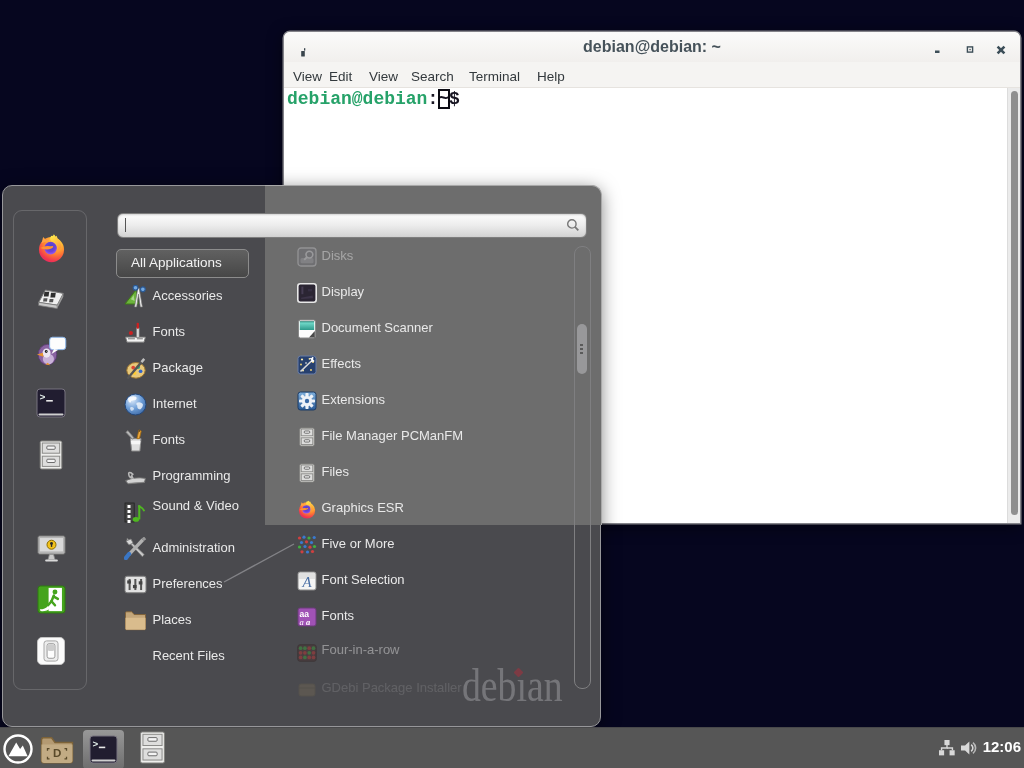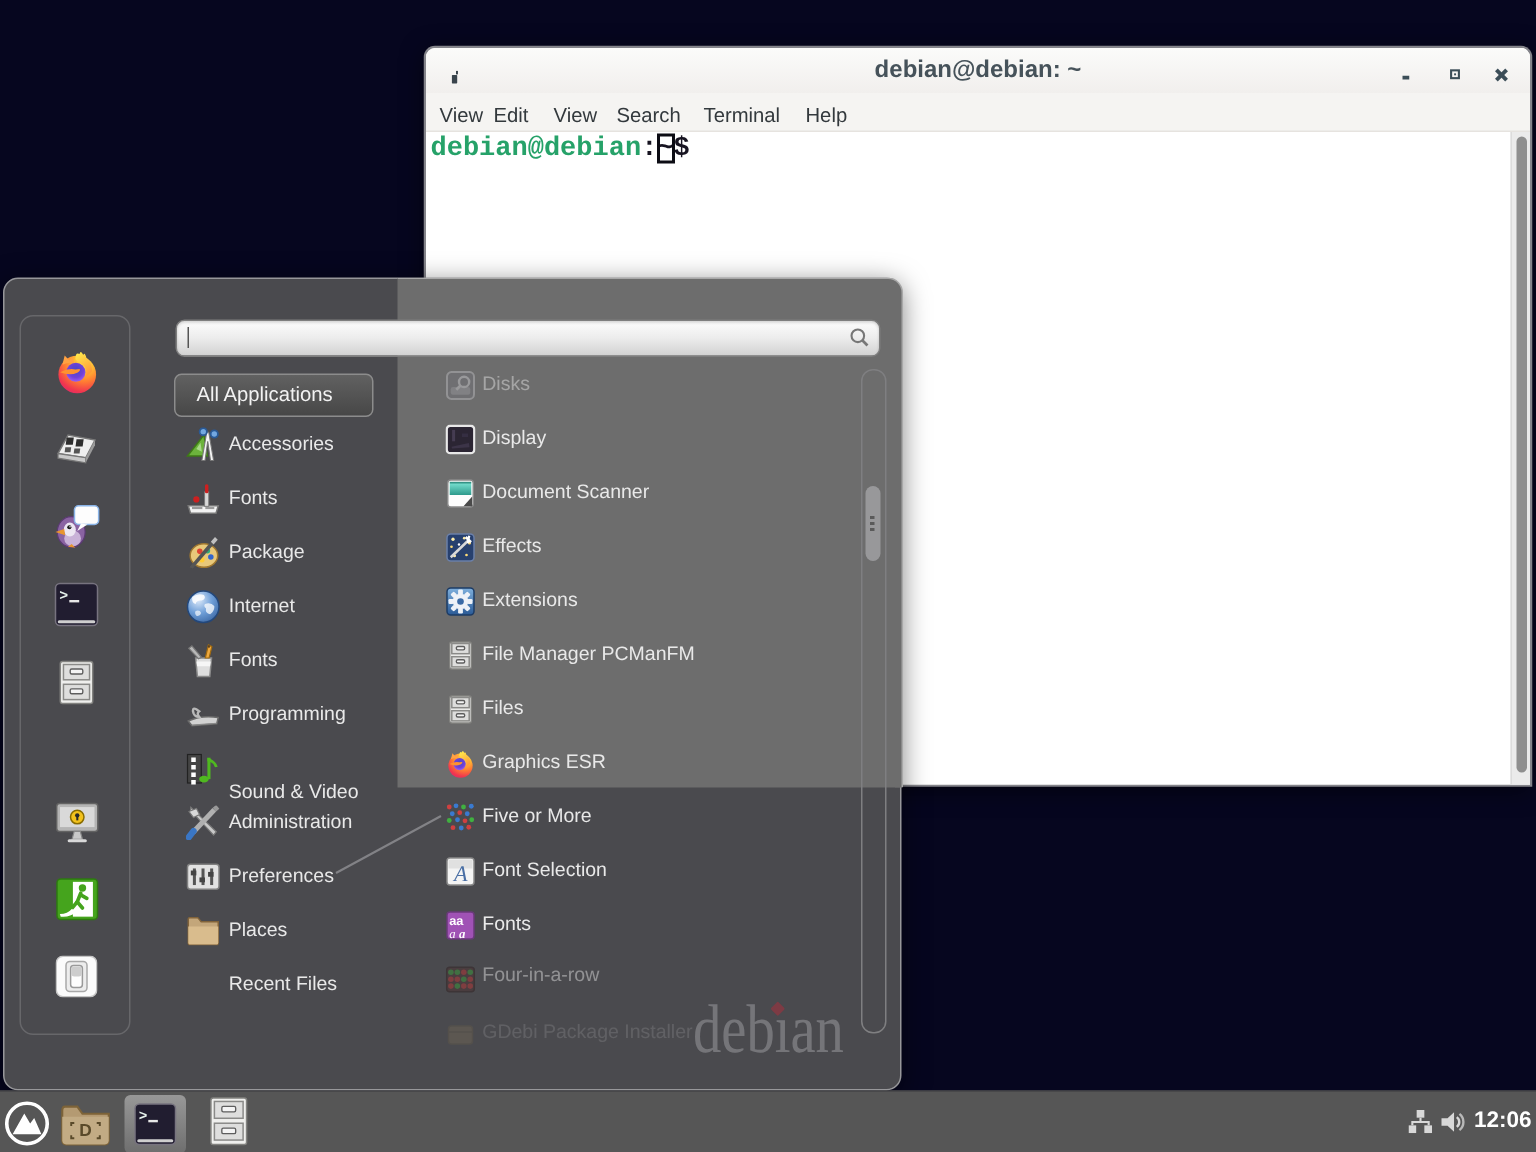--- a/index.html
+++ b/index.html
@@ -265,21 +265,21 @@
           <path d="M 8.28 10.12 L 1.84 3.22 L 3.91 1.61 L 10.35 9.200000000000001 Z" fill="#b8b8b8" stroke="#777" stroke-width="0.8"></path>
           <path d="M 12.88 9.66 L 14.950000000000001 0.92 L 17.25 2.07 L 15.41 9.66 Z" fill="#efa93f" stroke="#a06a10" stroke-width="0.8"></path>
           <path d="M 14.950000000000001 0.92 L 16.099999999999998 1.495 L 15.64 2.99 L 14.49 2.53 Z" fill="#5a4020"></path>
         </svg></div>
       <div class="cat" style="top:281.6px">Programming</div>
       <div class="abs" style="left:121px;top:279.1px"><svg width="23" height="23" viewBox="0 0 23 23">
           <path d="M 1.5 15.64 Q 10.35 11.5 21.5 13.34 L 20.5 17.48 L 4 18.86 Z" fill="#d2d2d2" stroke="#6a6a6a" stroke-width="1"></path>
           <path d="M 4 17.94 L 20.5 16.79 L 20.5 17.48 L 4 18.86 Z" fill="#8a8a8a"></path>
           <path d="M 6.8999999999999995 7.82 Q 3.68 6.44 5.06 10.58 Q 5.98 12.88 8.74 12.88 Q 6.8999999999999995 10.58 8.74 9.200000000000001 Z" fill="none" stroke="#b8b8b8" stroke-width="1.6"></path>
         </svg></div>
-      <div class="cat" style="top:334px">Sound &amp; Video</div>
+      <div class="cat" style="top:312px">Sound &amp; Video</div>
       <div class="abs" style="left:121px;top:315.1px"><svg width="23" height="23" viewBox="0 0 23 23">
           <rect x="1" y="2" width="9.200000000000001" height="19" fill="#444" stroke="#222" stroke-width="0.8"></rect>
           <rect x="3.5" y="4" width="3" height="3" fill="#fff"></rect>
           <rect x="3.5" y="9" width="3" height="3" fill="#fff"></rect>
           <rect x="3.5" y="14" width="3" height="3" fill="#fff"></rect>
           <rect x="3.5" y="19" width="3" height="3" fill="#fff"></rect>
           <ellipse cx="11.96" cy="18.400000000000002" rx="3.22" ry="2.3000000000000003" fill="#4fb820"></ellipse>
           <rect x="14.26" y="4.14" width="2.07" height="14.26" fill="#4fb820"></rect>
           <path d="M 14.26 4.14 Q 19.55 5.52 21.16 10.12 L 19.32 10.58 Q 18.400000000000002 6.8999999999999995 14.26 6.44 Z" fill="#4fb820"></path>
         </svg></div>

